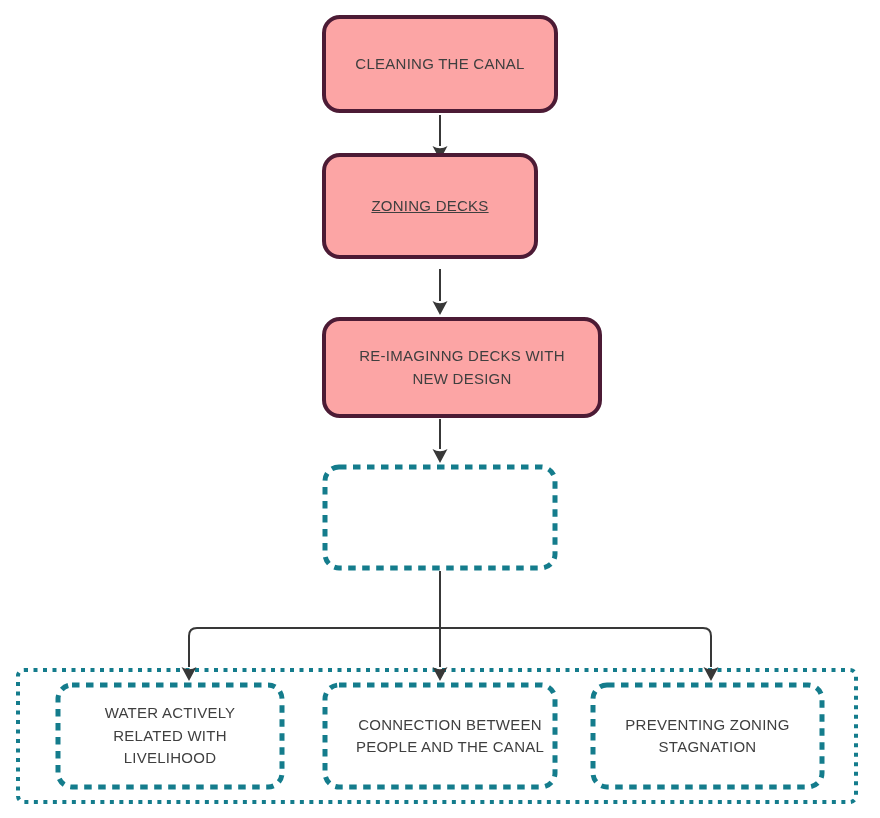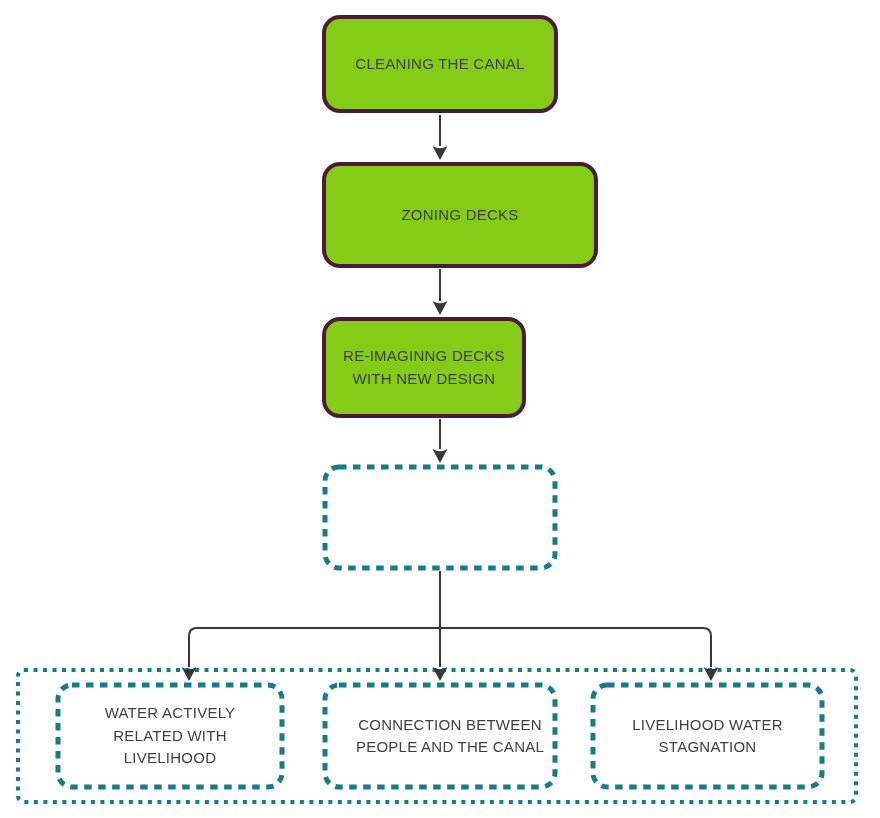--- a/index.html
+++ b/index.html
@@ -25,26 +25,26 @@
     position:absolute;
     display:flex;align-items:center;justify-content:center;
     text-align:center;
     font-size:15px;line-height:1.5;letter-spacing:.25px;
     color:var(--ink);
     padding:0 16px;
   }
   .node.solid{
     border:4px solid var(--maroon);
     border-radius:18px;
-    background:#84cc16;
+    background:#fca5a5;
   }
   
   #n1{left:322px;top:15px;width:236px;height:98px;}
-  #n2{left:322px;top:162px;width:276px;height:106px;}
-  #n3{left:322px;top:317px;width:204px;height:101px;}
+  #n2{left:322px;top:153px;width:216px;height:106px;text-decoration:underline;}
+  #n3{left:322px;top:317px;width:280px;height:101px;}
   
   #n4{left:322px;top:465px;width:236px;height:106px;}
   #n5{left:55px;top:683px;width:230px;height:106px;}
   #n6{left:332px;top:683px;width:236px;height:106px;}
   #n7{left:590px;top:683px;width:235px;height:106px;}
 </style>
 </head>
 <body>
 
 <div class="canvas">
@@ -89,16 +89,16 @@
 
   <div class="node" id="n5">
     <span>WATER ACTIVELY RELATED WITH LIVELIHOOD</span>
   </div>
 
   <div class="node" id="n6">
     <span>CONNECTION BETWEEN PEOPLE AND THE CANAL</span>
   </div>
 
   <div class="node" id="n7">
-    <span>LIVELIHOOD WATER STAGNATION</span>
+    <span>PREVENTING ZONING STAGNATION</span>
   </div>
 
 </div>
 
 </body></html>

